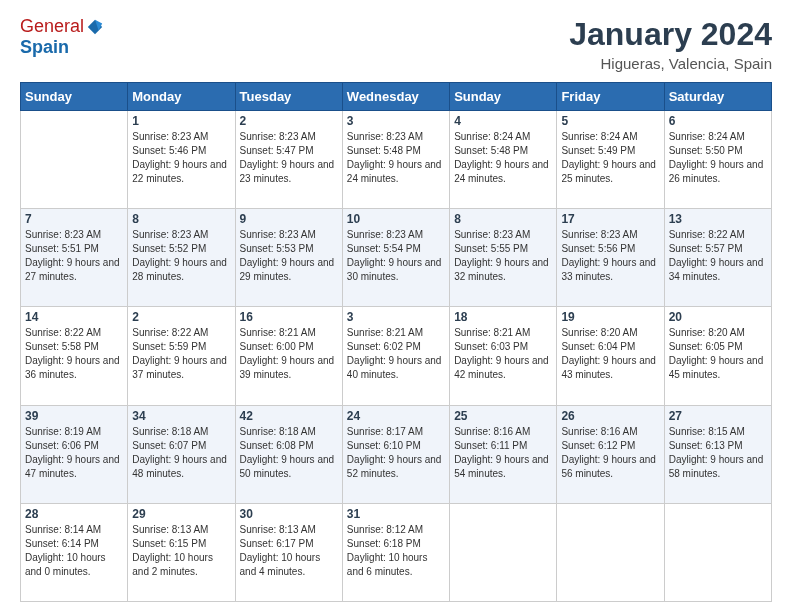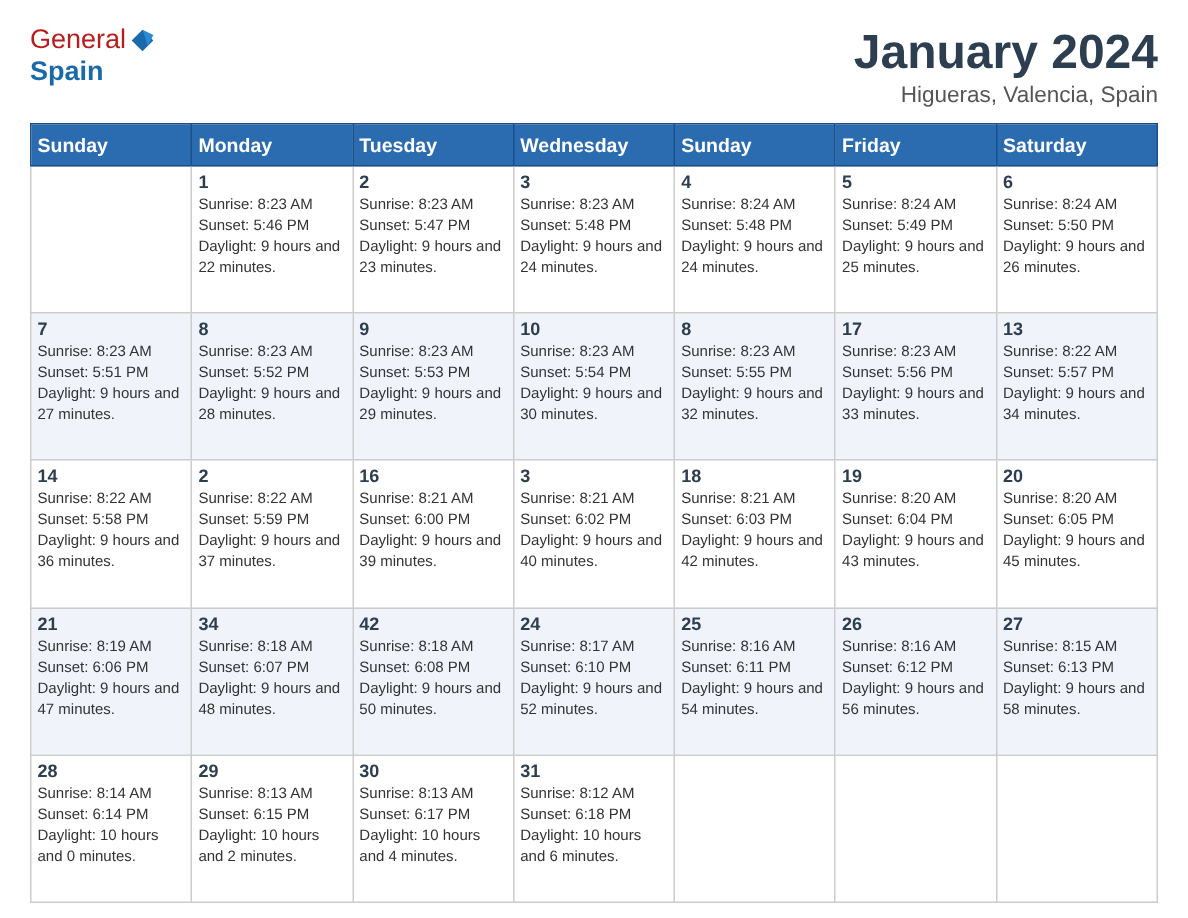--- a/index.html
+++ b/index.html
@@ -218,21 +218,21 @@
           <span class="day-num">19</span>
           <span class="day-info">Sunrise: 8:20 AM<br>Sunset: 6:04 PM<br>Daylight: 9 hours and 43 minutes.</span>
         </td>
           <td>
           <span class="day-num">20</span>
           <span class="day-info">Sunrise: 8:20 AM<br>Sunset: 6:05 PM<br>Daylight: 9 hours and 45 minutes.</span>
         </td>
         </tr>
         <tr class="alt-row">
           <td>
-          <span class="day-num">21</span>
+          <span class="day-num">39</span>
           <span class="day-info">Sunrise: 8:19 AM<br>Sunset: 6:06 PM<br>Daylight: 9 hours and 47 minutes.</span>
         </td>
           <td>
           <span class="day-num">34</span>
           <span class="day-info">Sunrise: 8:18 AM<br>Sunset: 6:07 PM<br>Daylight: 9 hours and 48 minutes.</span>
         </td>
           <td>
           <span class="day-num">42</span>
           <span class="day-info">Sunrise: 8:18 AM<br>Sunset: 6:08 PM<br>Daylight: 9 hours and 50 minutes.</span>
         </td>

